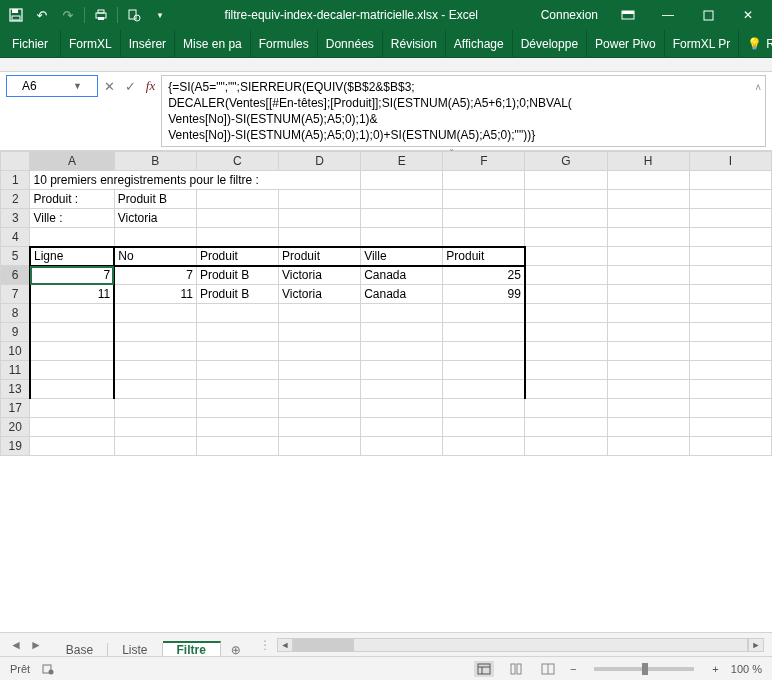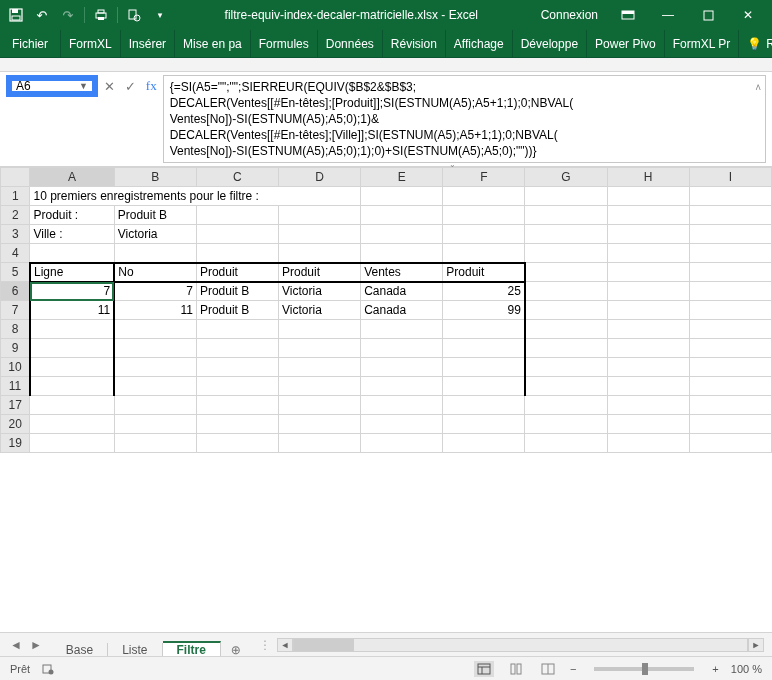--- a/index.html
+++ b/index.html
@@ -10,25 +10,25 @@
 .qat .sep{width:1px;height:16px;background:#3a8a5f;margin:0 2px}
 .title{flex:1;text-align:center;font-size:12px}
 .winctrl{display:flex;align-items:center;gap:0}
 .winctrl span{width:40px;height:30px;display:inline-flex;align-items:center;justify-content:center;font-size:12px}
 .ribbon-tabs{background:#0e6937;height:28px;display:flex;align-items:stretch;color:#fff;border-bottom:1px solid #0a5530}
 .ribbon-tabs .tab{padding:0 8px;display:flex;align-items:center;font-size:12px;border-right:1px solid #0a5530;white-space:nowrap;cursor:pointer}
 .ribbon-tabs .tab.first{padding-left:12px;padding-right:12px}
 .ribbon-tabs .tab.tell{margin-left:auto;border:none}
 .ribbon-space{background:#f3f3f3;height:14px;border-bottom:1px solid #d4d4d4}
 .formula-row{display:flex;align-items:flex-start;border-bottom:1px solid #d4d4d4;background:#fff;min-height:22px}
-.namebox{width:92px;height:22px;border:6px solid #3b82f6;margin:3px 0 3px 6px;display:flex;align-items:center;padding:0 4px;font-size:12px;background:#fff}
+.namebox{width:92px;height:22px;border:1px solid #3b82f6;margin:3px 0 3px 6px;display:flex;align-items:center;padding:0 15px;font-size:12px;background:#fff}
 .namebox .dd{margin-left:auto;color:#666;font-size:9px}
 .fx-btns{display:flex;align-items:center;height:22px;margin:3px 0;padding:0 6px;gap:10px;color:#777}
 .fx-btns span{font-size:13px}
-.fx-label{font-family:"Times New Roman",serif;color:#3b82f6}
+.fx-label{font-style:italic;font-family:"Times New Roman",serif;color:#7f1d1d}
 .formula-bar{flex:1;border:1px solid #c7c7c7;margin:3px 6px 3px 0;padding:3px 6px;font-size:12px;line-height:16px;background:#fff;position:relative}
 .expand-handle{position:absolute;bottom:-6px;right:50%;width:24px;height:6px;display:flex;align-items:center;justify-content:center;color:#888;font-size:8px}
 .sheet-area{flex:1;display:flex;overflow:hidden;background:#fff}
 .grid-wrap{flex:1;overflow:hidden;position:relative}
 table.grid{border-collapse:collapse;width:100%;table-layout:fixed}
 table.grid th,table.grid td{border:1px solid #d4d4d4;height:19px;font-size:12px;padding:0 3px;text-align:left;vertical-align:middle;white-space:nowrap;overflow:hidden}
 table.grid th{background:#e6e6e6;font-weight:normal;text-align:center;color:#333}
 table.grid td.rowh{background:#e6e6e6;text-align:center;width:28px;color:#333}
 table.grid td.num{text-align:right}
 table.grid .sel-row td.rowh{background:#d2d2d2}
@@ -133,23 +133,22 @@
     <span>A6</span>
     <span class="dd">▼</span>
   </div>
   <div class="fx-btns">
     <span>✕</span>
     <span>✓</span>
     <span class="fx-label">fx</span>
   </div>
   <div class="formula-bar">
     <div>{=SI(A5="";"";SIERREUR(EQUIV($B$2&amp;$B$3;</div>
-    <div>DECALER(Ventes[[#En-têtes];[Produit]];SI(ESTNUM(A5);A5+1;1);0;NBVAL(</div>
+    <div>DECALER(Ventes[[#En-têtes];[Produit]];SI(ESTNUM(A5);A5+6;1);0;NBVAL(</div>
     <div>Ventes[No])-SI(ESTNUM(A5);A5;0);1)&amp;</div>
-    <div>DECALER(Ventes[[#En-têtes];[Ville]];SI(ESTNUM(A5);A5+1;1);0;NBVAL(</div>
     <div>Ventes[No])-SI(ESTNUM(A5);A5;0);1);0)+SI(ESTNUM(A5);A5;0);""))}</div>
     <span style="position:absolute;right:4px;top:4px;color:#888;font-size:10px">˄</span>
     <div class="expand-handle">⌄</div>
   </div>
 </div>
 
 <div class="sheet-area">
   <div class="grid-wrap">
     <table class="grid">
       <colgroup>
@@ -221,21 +220,21 @@
             <td></td>
             <td></td>
             <td></td>
       </tr>
       <tr>
         <td class="rowh">5</td>
         <td class="bt bl">Ligne</td>
         <td class="bt bl">No</td>
         <td class="bt">Produit</td>
         <td class="bt">Produit</td>
-        <td class="bt">Ventes</td>
+        <td class="bt">Ville</td>
         <td class="bt br">Produit</td>
         <td></td>
             <td></td>
             <td></td>
       </tr>
       <tr class="sel-row">
         <td class="rowh">6</td>
         <td class="bt bl num selcell">7</td>
         <td class="bt bl num">7</td>
         <td class="bt">Produit B</td>
@@ -289,20 +288,32 @@
             <td></td>
             <td></td>
             <td></td>
             <td class="br"></td>
             <td></td>
             <td></td>
             <td></td>
           </tr>
       <tr>
             <td class="rowh">11</td>
+            <td class="bl"></td>
+            <td class="bl"></td>
+            <td></td>
+            <td></td>
+            <td></td>
+            <td class="br"></td>
+            <td></td>
+            <td></td>
+            <td></td>
+          </tr>
+      <tr>
+            <td class="rowh">13</td>
             <td class="bl"></td>
             <td class="bl"></td>
             <td></td>
             <td></td>
             <td></td>
             <td class="br"></td>
             <td></td>
             <td></td>
             <td></td>
           </tr>

